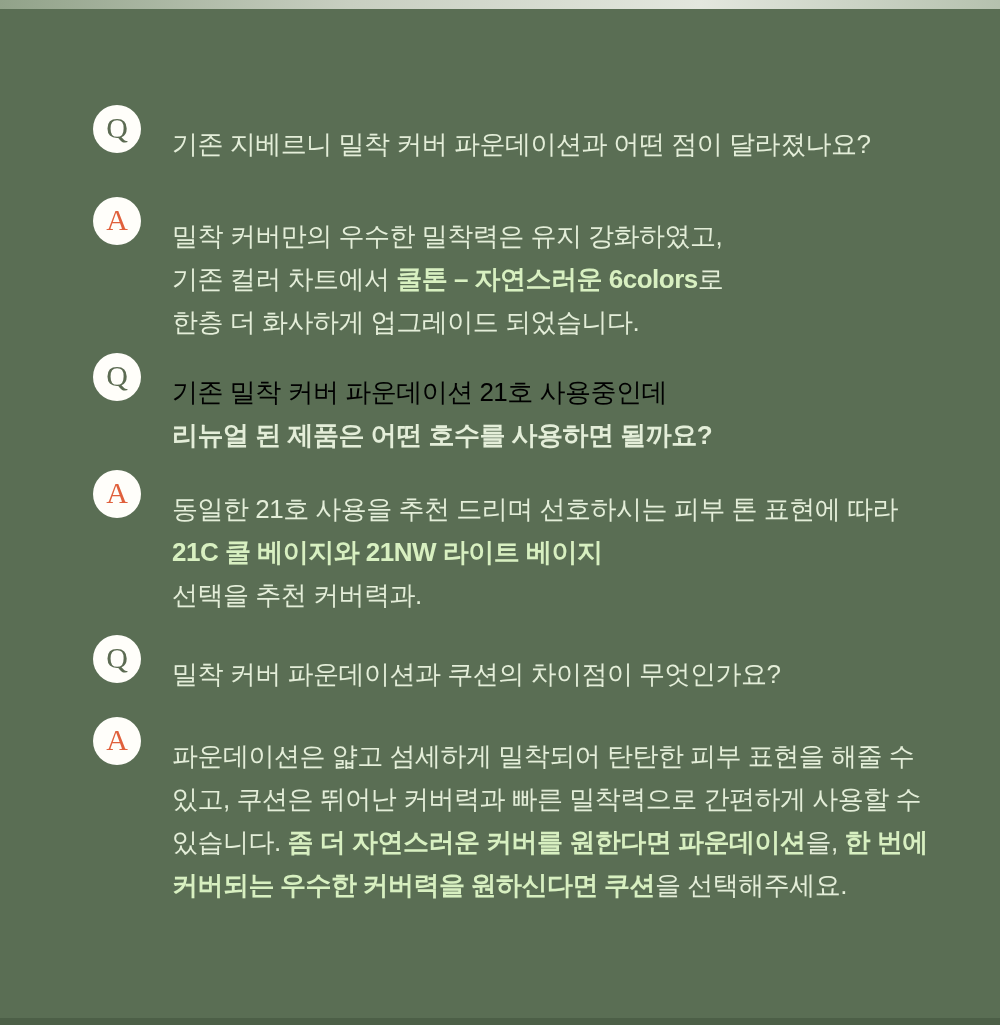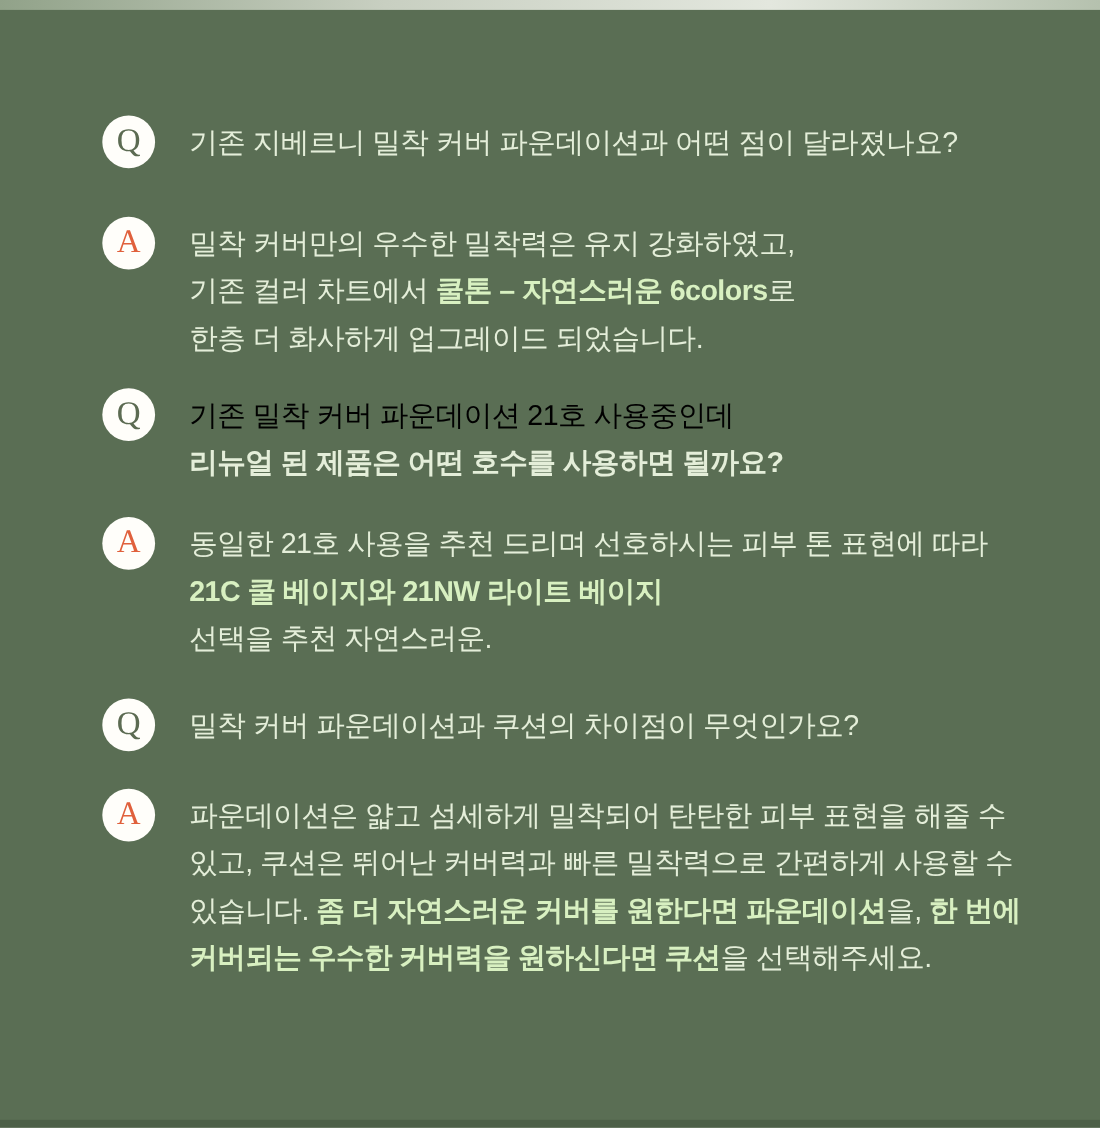--- a/index.html
+++ b/index.html
@@ -51,21 +51,21 @@
     align-items: center;
     justify-content: center;
     font-family: "Liberation Serif", "DejaVu Serif", serif;
     font-size: 30px;
     line-height: 1;
     padding-bottom: 2px;
     box-sizing: border-box;
   }
   .row-text {
     margin-left: 31px;
-    margin-top: 3px;
+    margin-top: 18px;
     font-size: 26px;
     line-height: 43px;
     letter-spacing: -0.5px;
     white-space: nowrap;
   }
   .row-text .ln { display: block; }
   .row-text b { font-weight: 700; }
 </style>
 </head>
 <body>
@@ -92,21 +92,21 @@
         <div class="row-text">
           <span class="ln"><span style="color: #000000;">기존 밀착 커버 파운데이션 21호 사용중인데</span></span>
           <span class="ln"><span style="color: rgb(228, 238, 217); font-weight: bold;">리뉴얼 된 제품은 어떤 호수를 사용하면 될까요?</span></span>
         </div>
       </div>
       <div class="faq-row">
         <span class="badge" style="background: rgb(255, 254, 250); color: rgb(224, 96, 60);">A</span>
         <div class="row-text">
           <span class="ln"><span style="color: rgb(228, 238, 217);">동일한 21호 사용을 추천 드리며 선호하시는 피부 톤 표현에 따라</span></span>
           <span class="ln"><b style="color: rgb(216, 240, 193);">21C 쿨 베이지와 21NW 라이트 베이지</b></span>
-          <span class="ln"><span style="color: rgb(228, 238, 217);">선택을 추천 자연스러운.</span></span>
+          <span class="ln"><span style="color: rgb(228, 238, 217);">선택을 추천 커버력과.</span></span>
         </div>
       </div>
       <div class="faq-row">
         <span class="badge" style="background: rgb(255, 254, 250); color: rgb(92, 107, 82);">Q</span>
         <div class="row-text">
           <span class="ln"><span style="color: rgb(228, 238, 217);">밀착 커버 파운데이션과 쿠션의 차이점이 무엇인가요?</span></span>
         </div>
       </div>
       <div class="faq-row">
         <span class="badge" style="background: rgb(255, 254, 250); color: rgb(224, 96, 60);">A</span>

